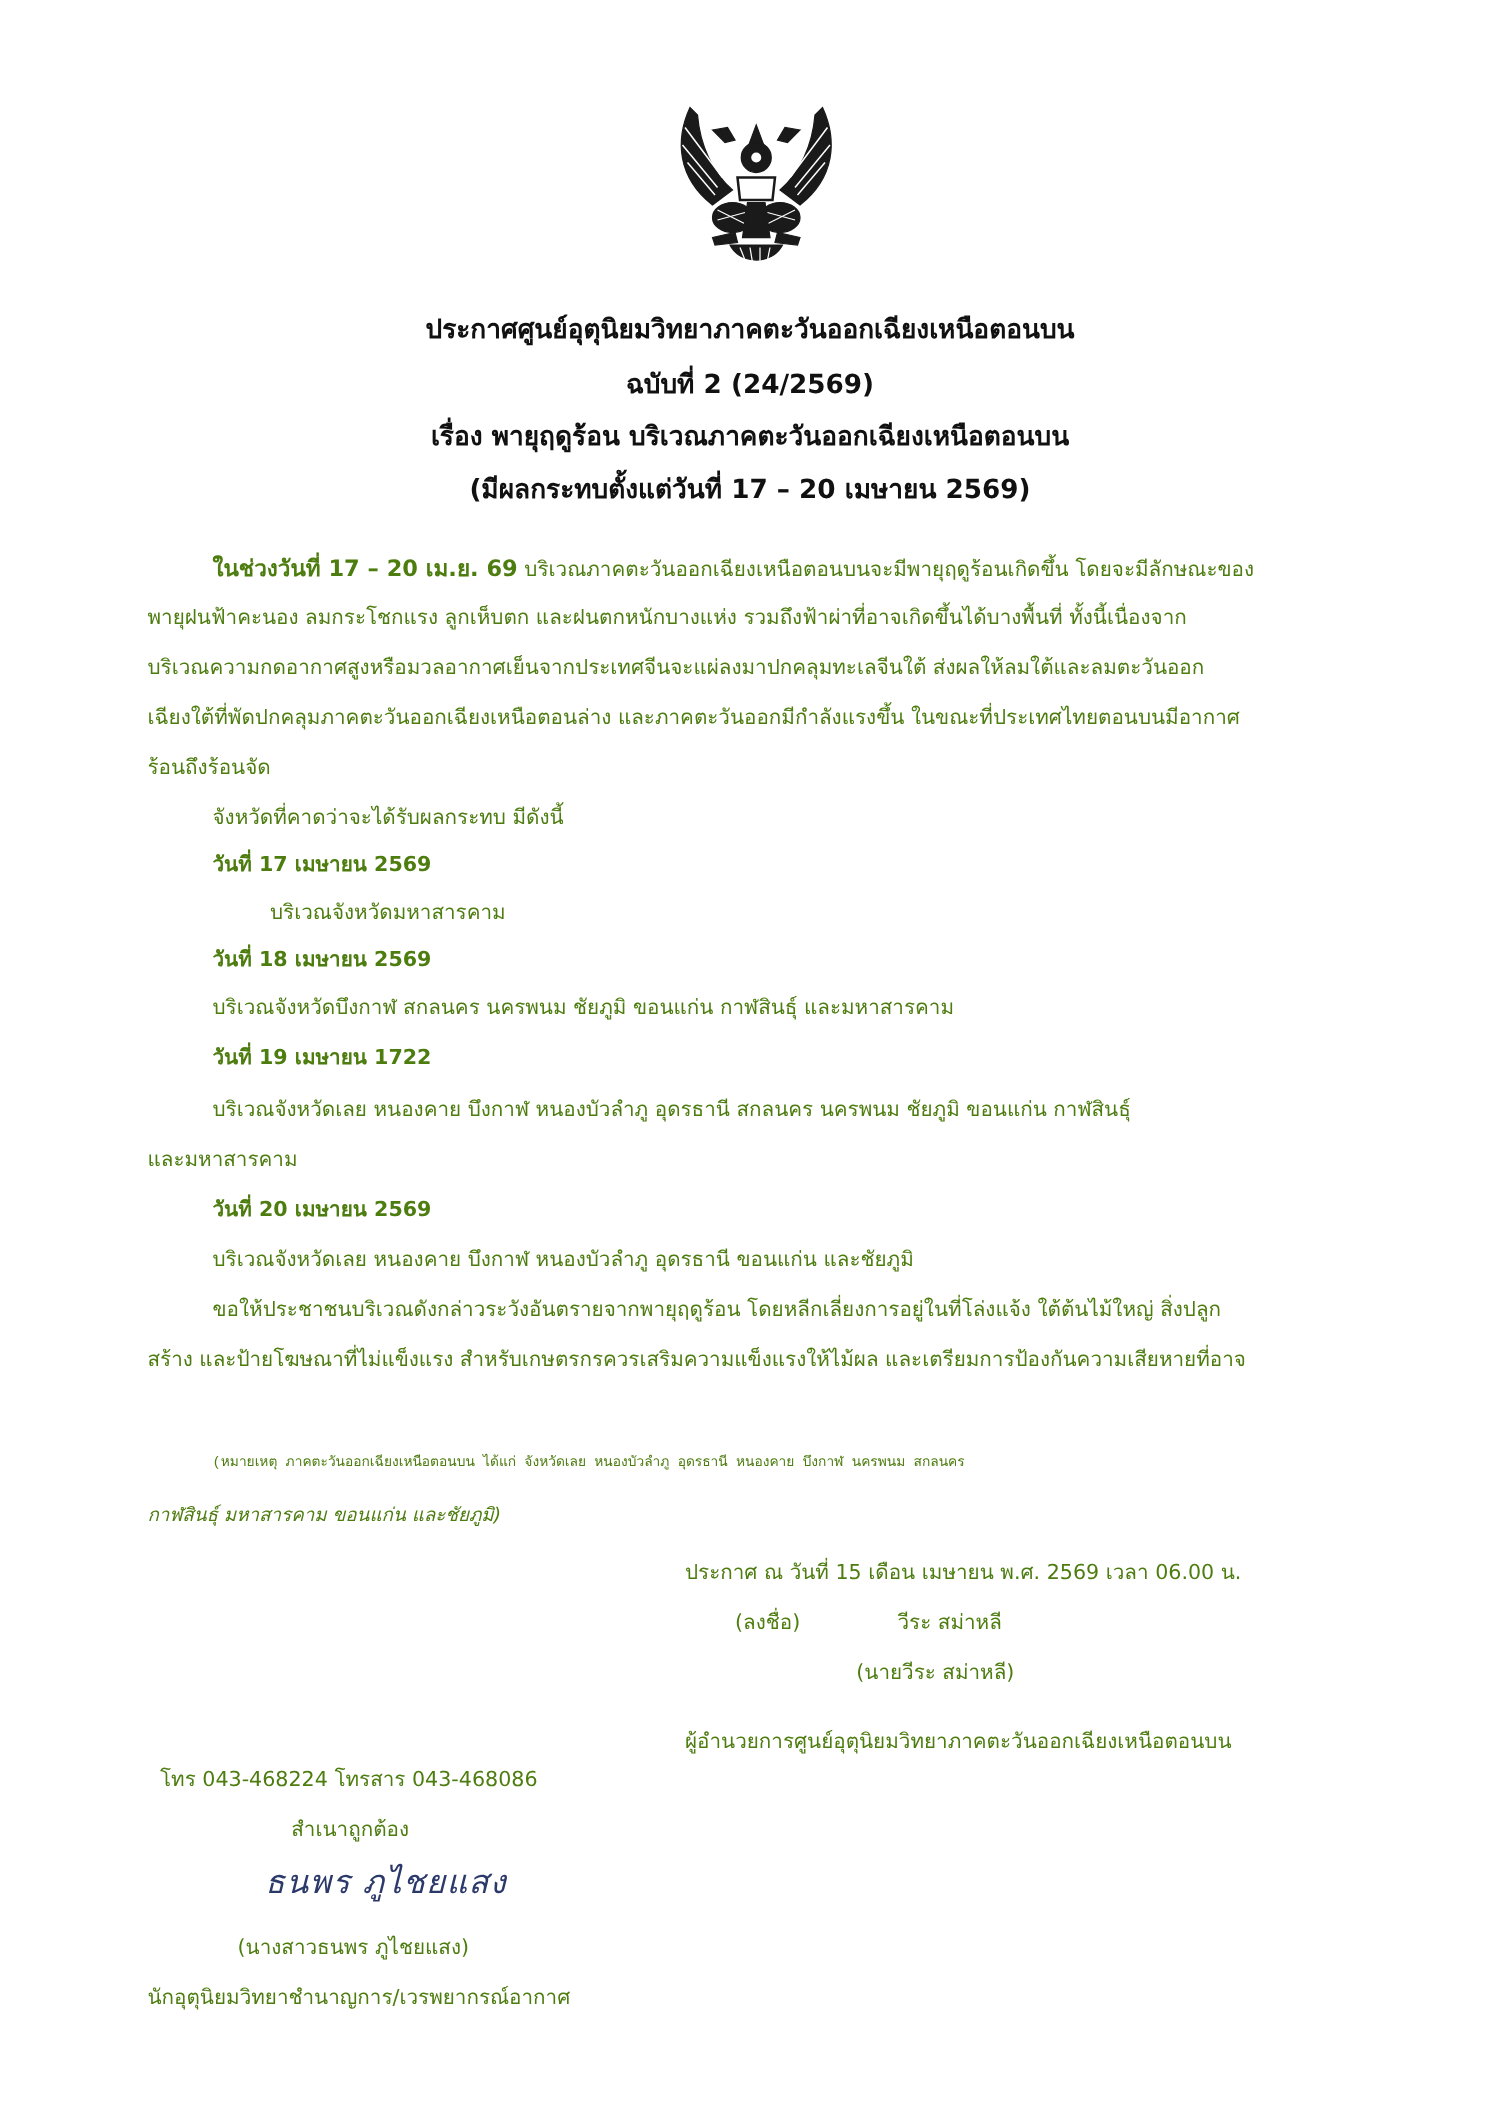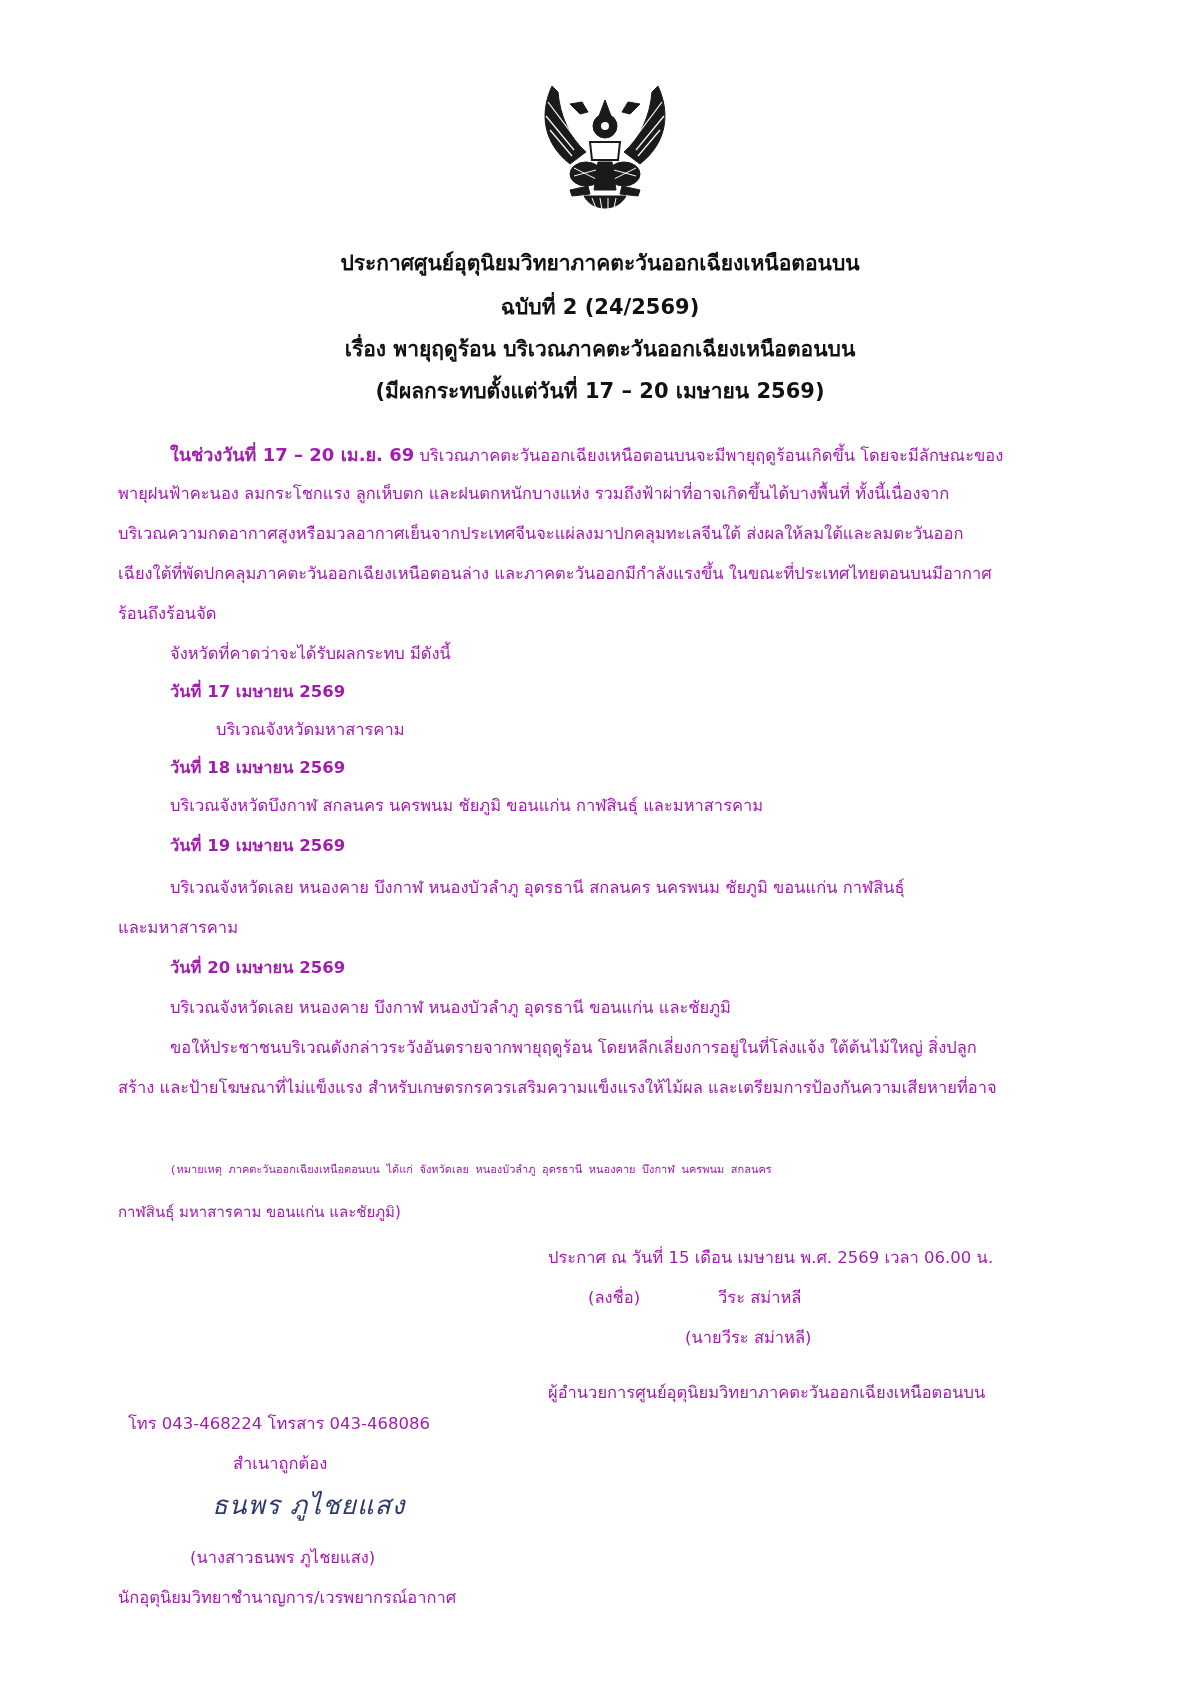--- a/index.html
+++ b/index.html
@@ -12,21 +12,21 @@
 
     .emblem { position: absolute; left: 530px; top: 72px; width: 150px; height: 150px; }
 
     .heading { position: absolute; left: 0; width: 1200px; text-align: center;
       font-weight: bold; font-size: 21px; color: #111; white-space: nowrap; }
     .h1 { top: 246px; }
     .h2 { top: 290px; }
     .h3 { top: 332px; }
     .h4 { top: 374px; }
 
-    .line { position: absolute; font-size: 16.5px; white-space: nowrap; color: #a21caf; }
+    .line { position: absolute; font-size: 16.5px; white-space: nowrap; color: #4d7c0f; }
     .bold { font-weight: bold; }
     .lead-bold { font-weight: bold; font-size: 18px; }
 
     .sig { position: absolute; font-family: "DejaVu Serif", serif; font-style: italic;
       font-size: 26px; color: #2c3a6b; white-space: nowrap; letter-spacing: 1px; }
   </style>
 </head>
 <body>
 
 <div class="page">
@@ -84,32 +84,32 @@
   <div class="line" style="left:118px; top:600px;">ร้อนถึงร้อนจัด</div>
 
   <div class="line" style="left:170px; top:640px;">จังหวัดที่คาดว่าจะได้รับผลกระทบ มีดังนี้</div>
 
   <div class="line bold" style="left:170px; top:678px;">วันที่ 17 เมษายน 2569</div>
   <div class="line" style="left:170px; top:716px;margin-left:46px;">บริเวณจังหวัดมหาสารคาม</div>
 
   <div class="line bold" style="left:170px; top:754px;">วันที่ 18 เมษายน 2569</div>
   <div class="line" style="left:170px; top:792px;">บริเวณจังหวัดบึงกาฬ สกลนคร นครพนม ชัยภูมิ ขอนแก่น กาฬสินธุ์ และมหาสารคาม</div>
 
-  <div class="line bold" style="left:170px; top:832px;">วันที่ 19 เมษายน 2569</div>
+  <div class="line bold" style="left:170px; top:832px;">วันที่ 19 เมษายน 1722</div>
   <div class="line" style="left:170px; top:874px;">บริเวณจังหวัดเลย หนองคาย บึงกาฬ หนองบัวลำภู อุดรธานี สกลนคร นครพนม ชัยภูมิ ขอนแก่น กาฬสินธุ์</div>
   <div class="line" style="left:118px; top:914px;">และมหาสารคาม</div>
 
   <div class="line bold" style="left:170px; top:954px;">วันที่ 20 เมษายน 2569</div>
   <div class="line" style="left:170px; top:994px;">บริเวณจังหวัดเลย หนองคาย บึงกาฬ หนองบัวลำภู อุดรธานี ขอนแก่น และชัยภูมิ</div>
 
   <div class="line" style="left:170px; top:1034px;">ขอให้ประชาชนบริเวณดังกล่าวระวังอันตรายจากพายุฤดูร้อน โดยหลีกเลี่ยงการอยู่ในที่โล่งแจ้ง ใต้ต้นไม้ใหญ่ สิ่งปลูก</div>
   <div class="line" style="left:118px; top:1074px;">สร้าง และป้ายโฆษณาที่ไม่แข็งแรง สำหรับเกษตรกรควรเสริมความแข็งแรงให้ไม้ผล และเตรียมการป้องกันความเสียหายที่อาจ</div>
 
   <div class="line" style="left:170px; top:1160px; font-size:11px;font-family:Liberation Mono, monospace;">(หมายเหตุ ภาคตะวันออกเฉียงเหนือตอนบน ได้แก่ จังหวัดเลย หนองบัวลำภู อุดรธานี หนองคาย บึงกาฬ นครพนม สกลนคร</div>
-  <div class="line" style="left:118px; top:1200px; font-size:15px;">กาฬสินธุ์ มหาสารคาม ขอนแก่น และชัยภูมิ)</div>
+  <div class="line" style="left:118px; top:1200px; font-size:15px;font-style:italic;">กาฬสินธุ์ มหาสารคาม ขอนแก่น และชัยภูมิ)</div>
 
   <div class="line" style="left:548px; top:1244px;">ประกาศ ณ วันที่ 15 เดือน เมษายน พ.ศ. 2569 เวลา 06.00 น.</div>
   <div class="line" style="left:588px; top:1284px;">(ลงชื่อ)</div>
   <div class="line" style="left:718px; top:1284px;">วีระ สม่าหลี</div>
   <div class="line" style="left:685px; top:1324px;">(นายวีระ สม่าหลี)</div>
   <div class="line" style="left:548px; top:1364px;margin-top:15px;">ผู้อำนวยการศูนย์อุตุนิยมวิทยาภาคตะวันออกเฉียงเหนือตอนบน</div>
 
   <div class="line" style="left:128px; top:1410px;">โทร 043-468224  โทรสาร 043-468086</div>
   <div class="line" style="left:233px; top:1450px;">สำเนาถูกต้อง</div>
   <div class="sig" style="left:212px; top:1484px;">ธนพร ภูไชยแสง</div>

